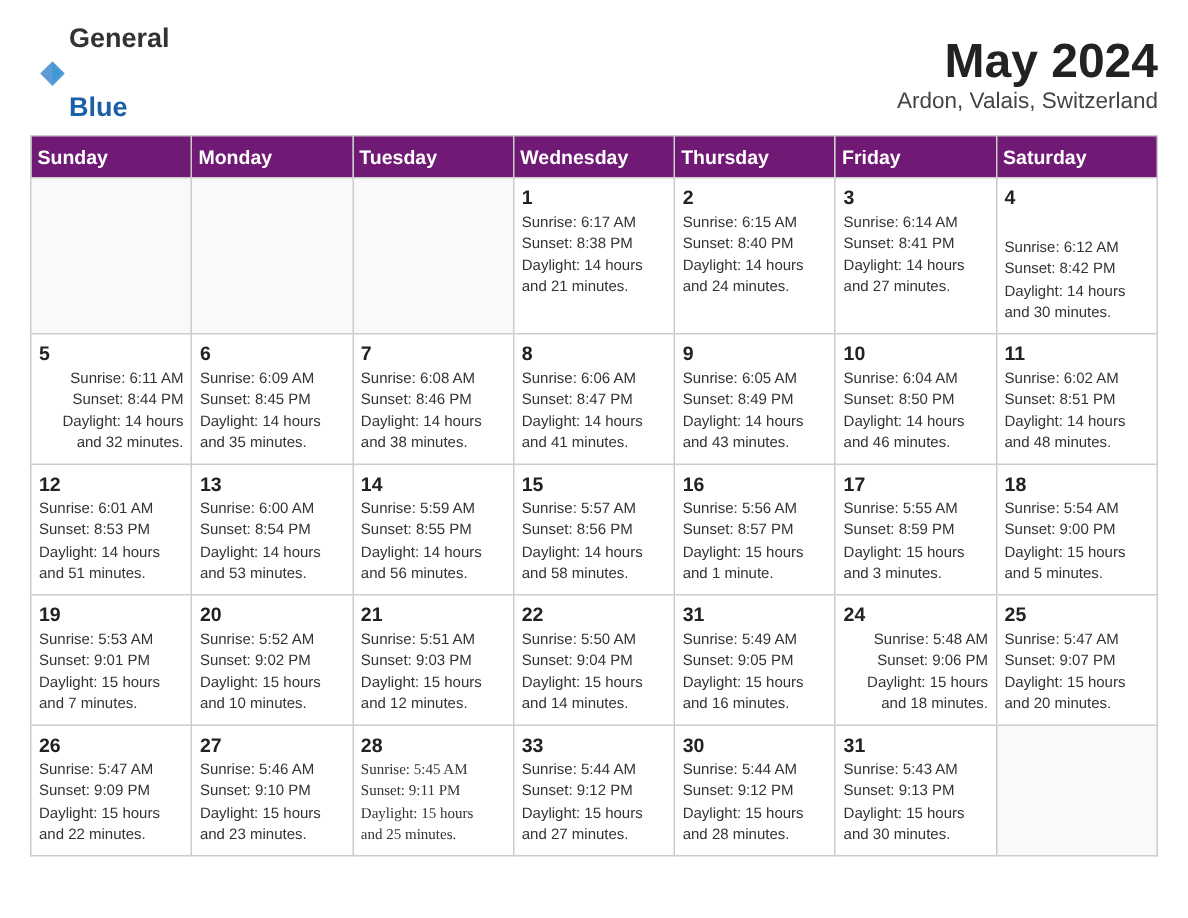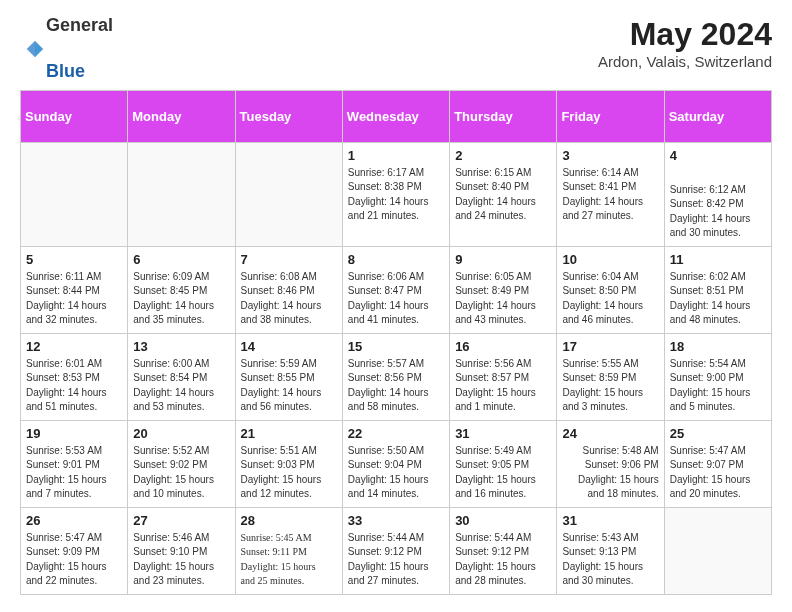--- a/index.html
+++ b/index.html
@@ -5,21 +5,21 @@
     * { box-sizing: border-box; margin: 0; padding: 0; }
     body {
       font-family: Arial, sans-serif;
       background: #fff;
       width: 792px;
       min-height: 612px;
     }
     .header {
       display: flex;
       justify-content: space-between;
-      align-items: flex-start;
+      align-items: center;
       padding: 16px 20px 8px 20px;
     }
     .logo {
       display: flex;
       align-items: center;
     }
     .logo-text {
       display: flex;
       flex-direction: column;
       line-height: 1.1;
@@ -53,25 +53,25 @@
       color: #444;
     }
     .calendar {
       width: 100%;
       border-collapse: collapse;
       padding: 0 10px;
       margin: 0 10px;
       width: calc(100% - 20px);
     }
     .calendar th {
-      background-color: #d946ef;
+      background-color: #701a75;
       color: #fff;
       font-size: 13px;
       font-weight: bold;
-      padding: 18px 4px;
+      padding: 6px 4px;
       text-align: left;
       border: 1px solid #ccc;
     }
     .calendar td {
       border: 1px solid #ccc;
       vertical-align: top;
       padding: 5px 5px;
       font-size: 10.5px;
       color: #333;
       background: #fff;
@@ -164,21 +164,21 @@
             <div class="day-num">4</div>
             <div class="cell-info" style="white-space: pre-line; margin-top: 20px;">Sunrise: 6:12 AM
 Sunset: 8:42 PM
 Daylight: 14 hours
 and 30 minutes.</div>
           </td>
         </tr>
         <tr class="week-row">
           <td>
             <div class="day-num">5</div>
-            <div class="cell-info" style="white-space: pre-line;">Sunrise: 6:11 AM
+            <div class="cell-info" style="white-space: pre-line; text-align: right;">Sunrise: 6:11 AM
 Sunset: 8:44 PM
 Daylight: 14 hours
 and 32 minutes.</div>
           </td>
           <td>
             <div class="day-num">6</div>
             <div class="cell-info" style="white-space: pre-line;">Sunrise: 6:09 AM
 Sunset: 8:45 PM
 Daylight: 14 hours
 and 35 minutes.</div>

